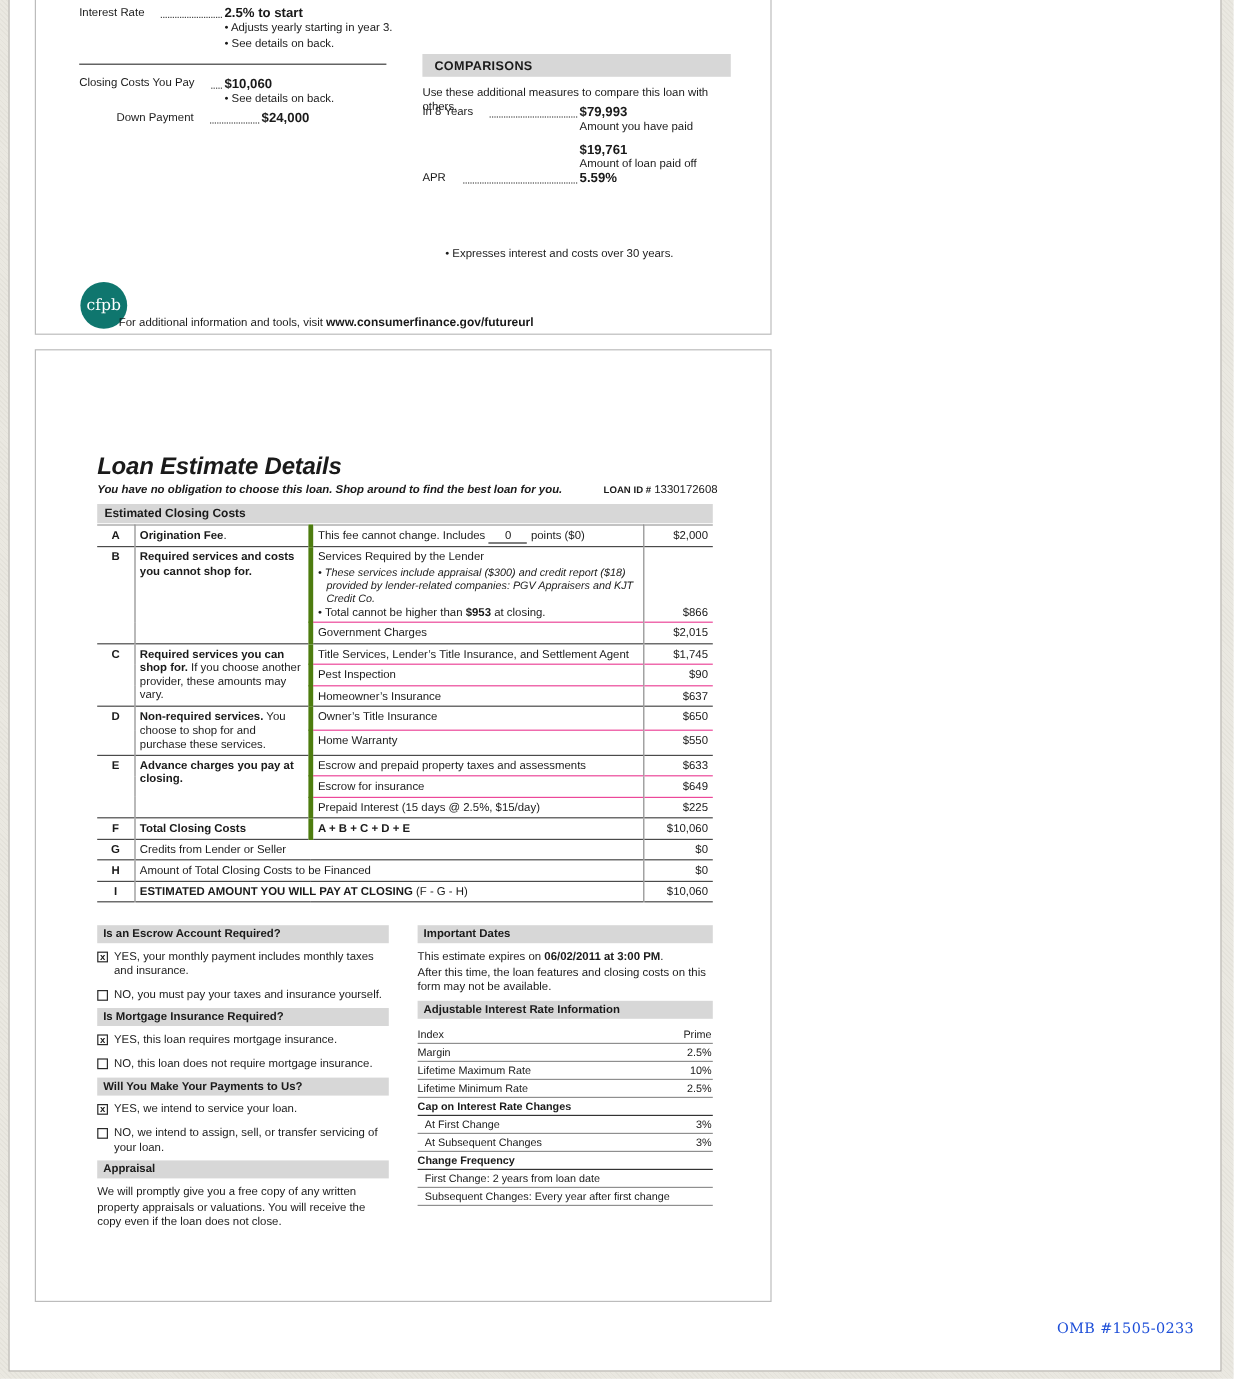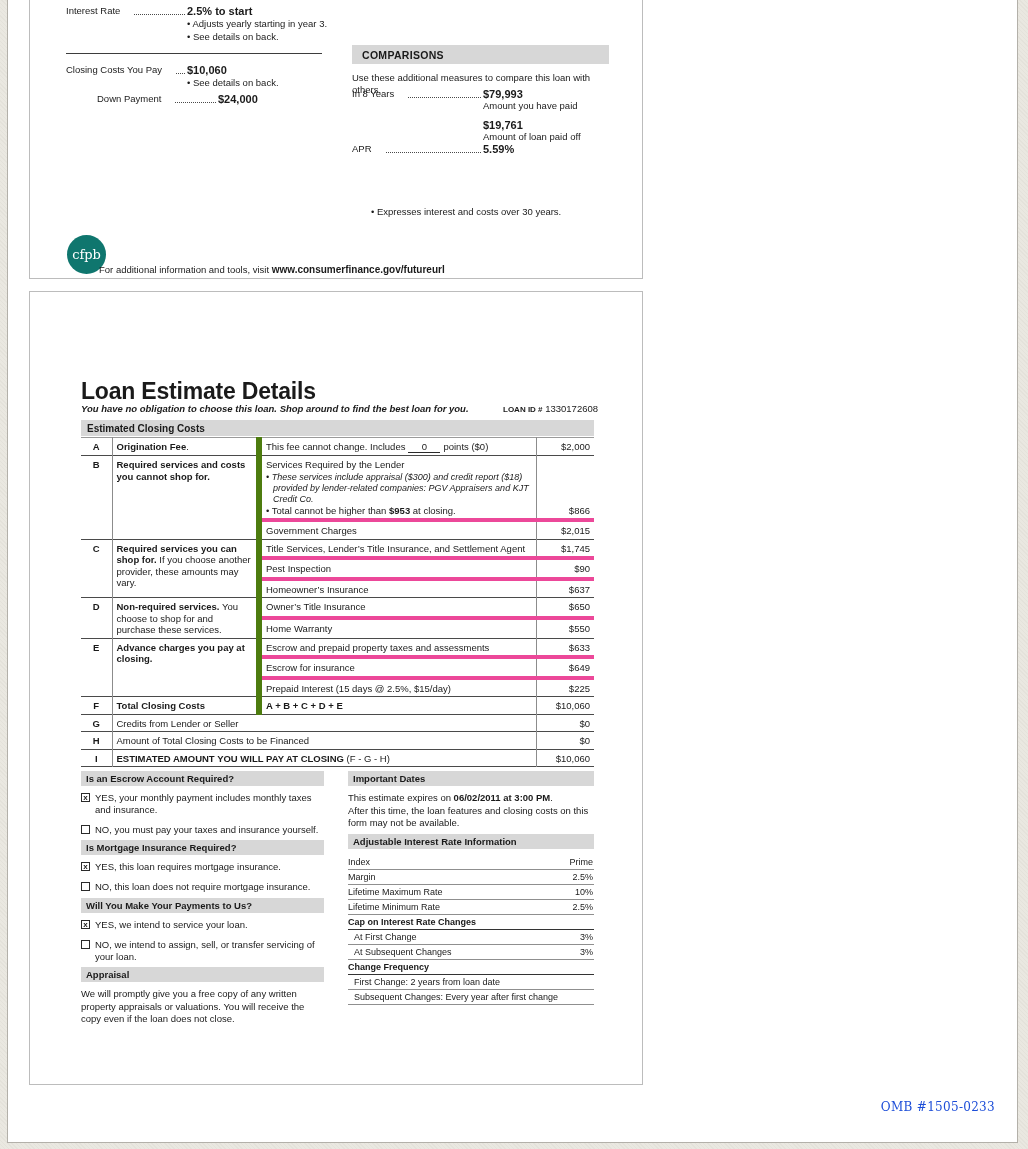--- a/index.html
+++ b/index.html
@@ -44,37 +44,37 @@
 
   .cfpb-circle {
     position:absolute; left:37px; top:244px; width:39px; height:39px; border-radius:50%;
     background:#0f766e; color:#fff; font-family:"DejaVu Serif", serif; font-size:13px;
     display:flex; align-items:center; justify-content:center;
   }
   .cfpb-foot { position:absolute; left:69px; top:245px; font-size:9.5px;margin-top:28px; }
   .cfpb-foot b { font-size:10px; }
 
   
-  .le-title { position:absolute; left:51px; top:86px; font-size:23px; font-weight:bold; letter-spacing:-0.2px; }
+  .le-title { position:absolute; left:51px; top:86px; font-size:20px; font-weight:bold; letter-spacing:-0.2px;font-style:italic; }
   .le-sub { position:absolute; left:51px; top:111px; font-size:9.5px; font-weight:bold; font-style:italic; }
   .loanid { position:absolute; left:473px; top:111px; font-size:9.5px; }
   .loanid b { font-size:8px; }
   .ecc-bar { position:absolute; left:51px; top:128px; width:513px; height:16px; font-size:10px; padding-left:6px; }
 
   table.costs { position:absolute; left:51px; top:145px; width:513px; border-collapse:collapse; table-layout:fixed;
     font-size:9.5px; border-bottom:1.5px solid #4a4a4a; }
   table.costs td { vertical-align:top; padding:3px 4px 2px 4px; line-height:11.5px; height:12px; }
   td.cl { width:31px; text-align:center; font-weight:bold; border-right:1px solid #8c8c8c; }
-  td.clab { width:147px; border-right:6px solid #4d7c0f; }
+  td.clab { width:147px; border-right:4px solid #4d7c0f; }
   td.cdesc { width:277px; border-right:1px solid #8c8c8c; }
   td.camt { width:58px; text-align:right; }
   td.cspan { border-right:1px solid #8c8c8c; }
   tr.first td { border-top:1px solid #9a9a9a; }
   tr.sec td { border-top:1.5px solid #4a4a4a; }
-  tr.sub td { border-top:4px solid #ec4899; }
+  tr.sub td { border-top:1px solid #ec4899; }
   .pts { display:inline-block; min-width:32px; text-align:center; border-bottom:1px solid #2a2a2a; margin:0 3px; line-height:10px; }
   .ital { font-style:italic; font-size:9px; padding-left:7px; text-indent:-7px; line-height:11px; margin-top:1px; }
   .vbottom { vertical-align:bottom !important; }
 
   .colL { position:absolute; left:51px; width:243px; }
   .colR { position:absolute; left:318px; width:246px; }
   .sub-bar { height:15px; font-size:9.5px; padding-left:5px; margin-bottom:6px; }
   .opt { display:flex; gap:5px; margin:3px 0 8px 0; font-size:9.5px; line-height:12px; }
   .cb { flex:none; width:9px; height:9px; border:1px solid #2a2a2a; margin-top:1px;
         display:flex; align-items:center; justify-content:center;

